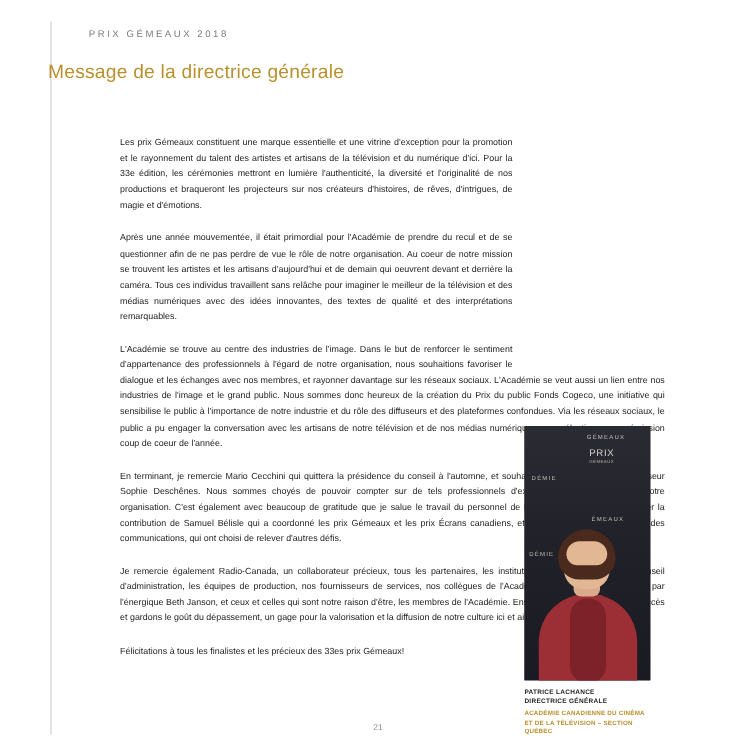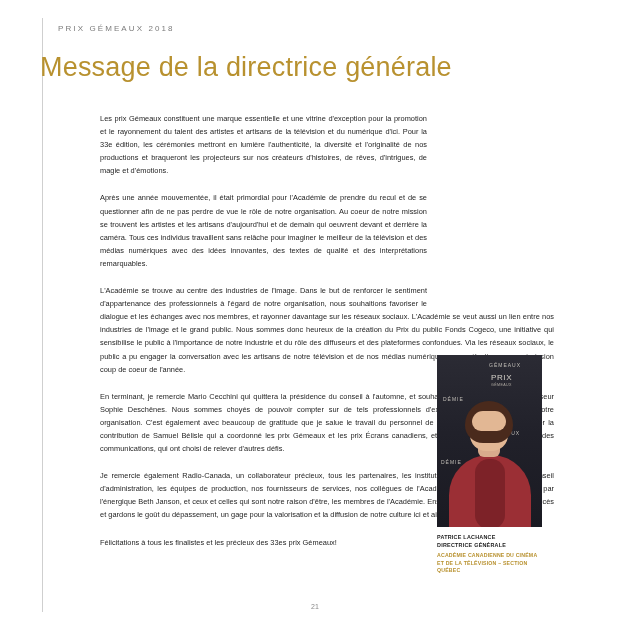--- a/index.html
+++ b/index.html
@@ -24,33 +24,33 @@
   .left-rule {
     position: absolute;
     left: 42px;
     top: 18px;
     width: 1px;
     height: 594px;
     background: #cfcfcf;
   }
   .kicker {
     position: absolute;
-    left: 58px;
+    left: 74px;
     top: 24px;
     font-size: 8px;
     letter-spacing: 2.1px;
     color: #7b7b7b;
     font-weight: 400;
     text-transform: uppercase;
   }
   .page-title {
     position: absolute;
     left: 40px;
     top: 52px;
-    font-size: 27px;
+    font-size: 16px;
     color: #b8912f;
     font-weight: 400;
     letter-spacing: 0.2px;
     white-space: nowrap;
   }
   .body-col {
     position: absolute;
     left: 100px;
     top: 112px;
     width: 454px;
@@ -74,21 +74,21 @@
   }
   .photo-block {
     position: absolute;
     left: 437px;
     top: 355px;
     width: 105px;
   }
   .photo {
     position: relative;
     width: 105px;
-    height: 172px;
+    height: 212px;
     overflow: hidden;
     background: #1b1b22;
   }
   
   .backdrop {
     position: absolute;
     inset: 0;
     background:
       linear-gradient(180deg, #2b2b34 0%, #21212a 45%, #1a1a22 100%);
   }

